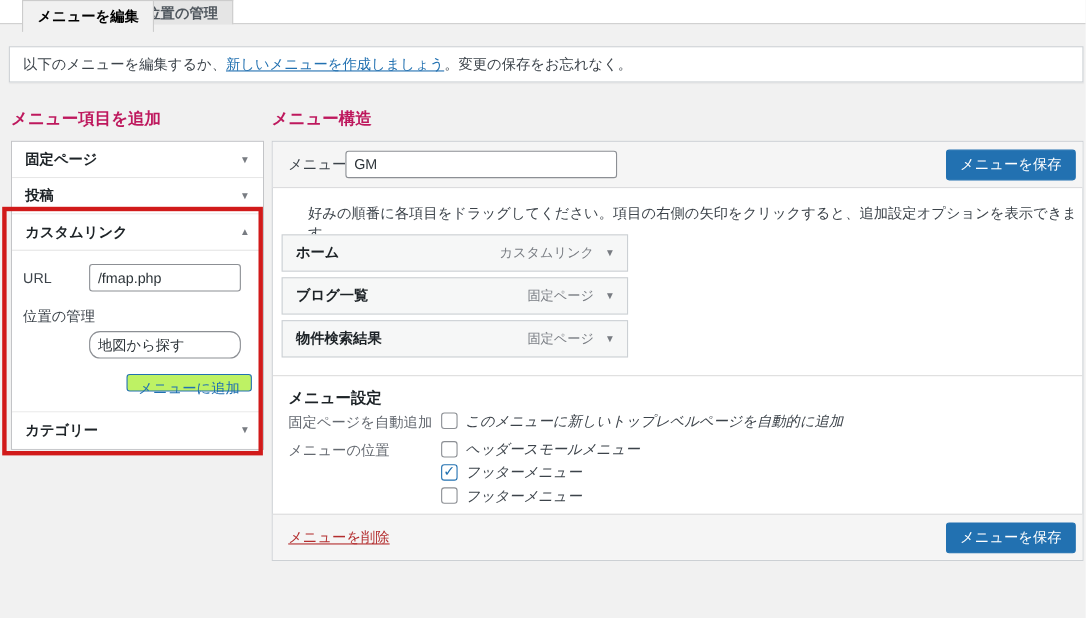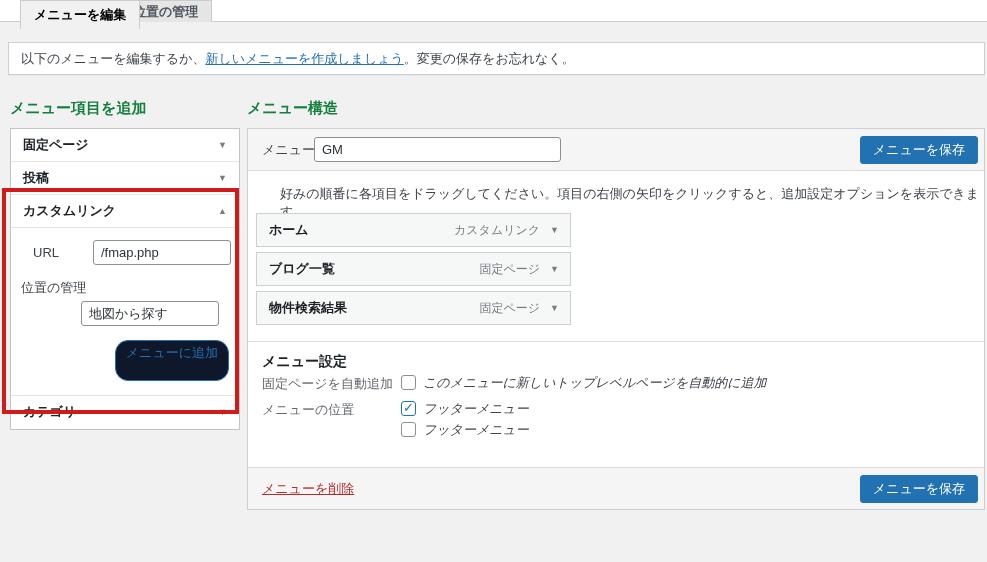--- a/index.html
+++ b/index.html
@@ -17,43 +17,43 @@
   .nav-tab.active { left:20px; height:29px; background:#f1f1f1;
     border:1px solid #ccc; border-bottom:none; color:#000; z-index:3; line-height:28px; }
   .nav-tab.inactive { left:119px; height:22px; background:#e5e5e5;
     border:1px solid #ccc; border-bottom:none; color:#50575e; z-index:2; line-height:22px; }
   
   .notice { position:absolute; left:8px; top:42px; width:977px; height:33px;
     background:#fff; border:1px solid #ccd0d4; line-height:31px; padding-left:12px;
     box-shadow:0 1px 1px rgba(0,0,0,.04); }
   .notice a { color:#2271b1; text-decoration:underline; cursor:pointer; }
   
-  .col-heading { position:absolute; font-size:15px; font-weight:bold; color:#15803d; }
+  .col-heading { position:absolute; font-size:15px; font-weight:bold; color:#be185d; }
   
   .accordion { position:absolute; left:10px; top:128px; width:230px;
     background:#fff; border:1px solid #c3c4c7; }
   .acc-header { height:33px; line-height:32px; padding:0 12px; font-weight:bold;
     color:#1d2327; border-bottom:1px solid #e5e5e5; position:relative; cursor:pointer; background:#fff; }
   .acc-header:last-child { border-bottom:none; }
   .acc-arrow { position:absolute; right:12px; top:0; color:#787c82; font-size:9px; }
   .arrow-down::after { content:"▼"; }
   .arrow-up::after { content:"▲"; }
   .acc-body { padding:12px 10px 14px 10px; border-bottom:1px solid #e5e5e5; background:#fff; }
   .field-row { position:relative; margin-bottom:14px; }
   .field-row label { color:#3c434a; }
   .txt-input { border:1px solid #8c8f94; border-radius:3px; background:#fff;
     height:25px; padding:0 7px; font-size:13px; color:#2c3338;
     font-family:"Liberation Sans","DejaVu Sans",sans-serif; }
   .url-row { display:flex; align-items:center; }
-  .url-row label { width:60px; flex:0 0 60px;margin-left:12px; }
+  .url-row label { width:60px; flex:0 0 60px; }
   .url-row .txt-input { width:138px; }
-  .linktext-row .txt-input { margin-left:60px; width:138px; margin-top:4px; }
+  .linktext-row .txt-input { margin-left:60px; width:138px; margin-top:4px;border-radius:10px; }
   .add-btn-row { text-align:right; margin-top:12px; }
-  .btn-secondary { display:inline-block; background:#0f172a; color:#2271b1;
-    border:1px solid #2271b1; border-radius:13px; height:41px; line-height:24px;
+  .btn-secondary { display:inline-block; background:#bef264; color:#2271b1;
+    border:1px solid #2271b1; border-radius:3px; height:16px; line-height:24px;
     padding:0 10px; font-size:13px; cursor:pointer; }
   
   .red-box { position:absolute; left:2px; top:188px; width:237px; height:226px;
     border:4px solid #d11a1a; z-index:6; pointer-events:none; }
   
   .panel { position:absolute; left:247px; top:128px; width:738px; height:382px;
     background:#fff; border:1px solid #ccd0d4; }
   .name-bar { position:absolute; left:0; top:0; width:100%; height:42px;
     background:#f5f5f5; border-bottom:1px solid #dcdcde; }
   .name-bar .label { position:absolute; left:14px; top:0; line-height:42px; color:#3c434a; }
@@ -172,20 +172,24 @@
   <div class="setting-opts" style="top:245px;">
     <div class="cb-row">
       <span class="cb"></span>
       <span class="cb-text">このメニューに新しいトップレベルページを自動的に追加</span>
     </div>
   </div>
 
   <div class="setting-label" style="top:272px;">メニューの位置</div>
   <div class="setting-opts" style="top:271px;">
     <div class="cb-row">
+      <span class="cb"></span>
+      <span class="cb-text">ヘッダースモールメニュー</span>
+    </div>
+    <div class="cb-row">
       <span class="cb checked"></span>
       <span class="cb-text">フッターメニュー</span>
     </div>
     <div class="cb-row">
       <span class="cb"></span>
       <span class="cb-text">フッターメニュー</span>
     </div>
   </div>
 
   <div class="panel-footer">

